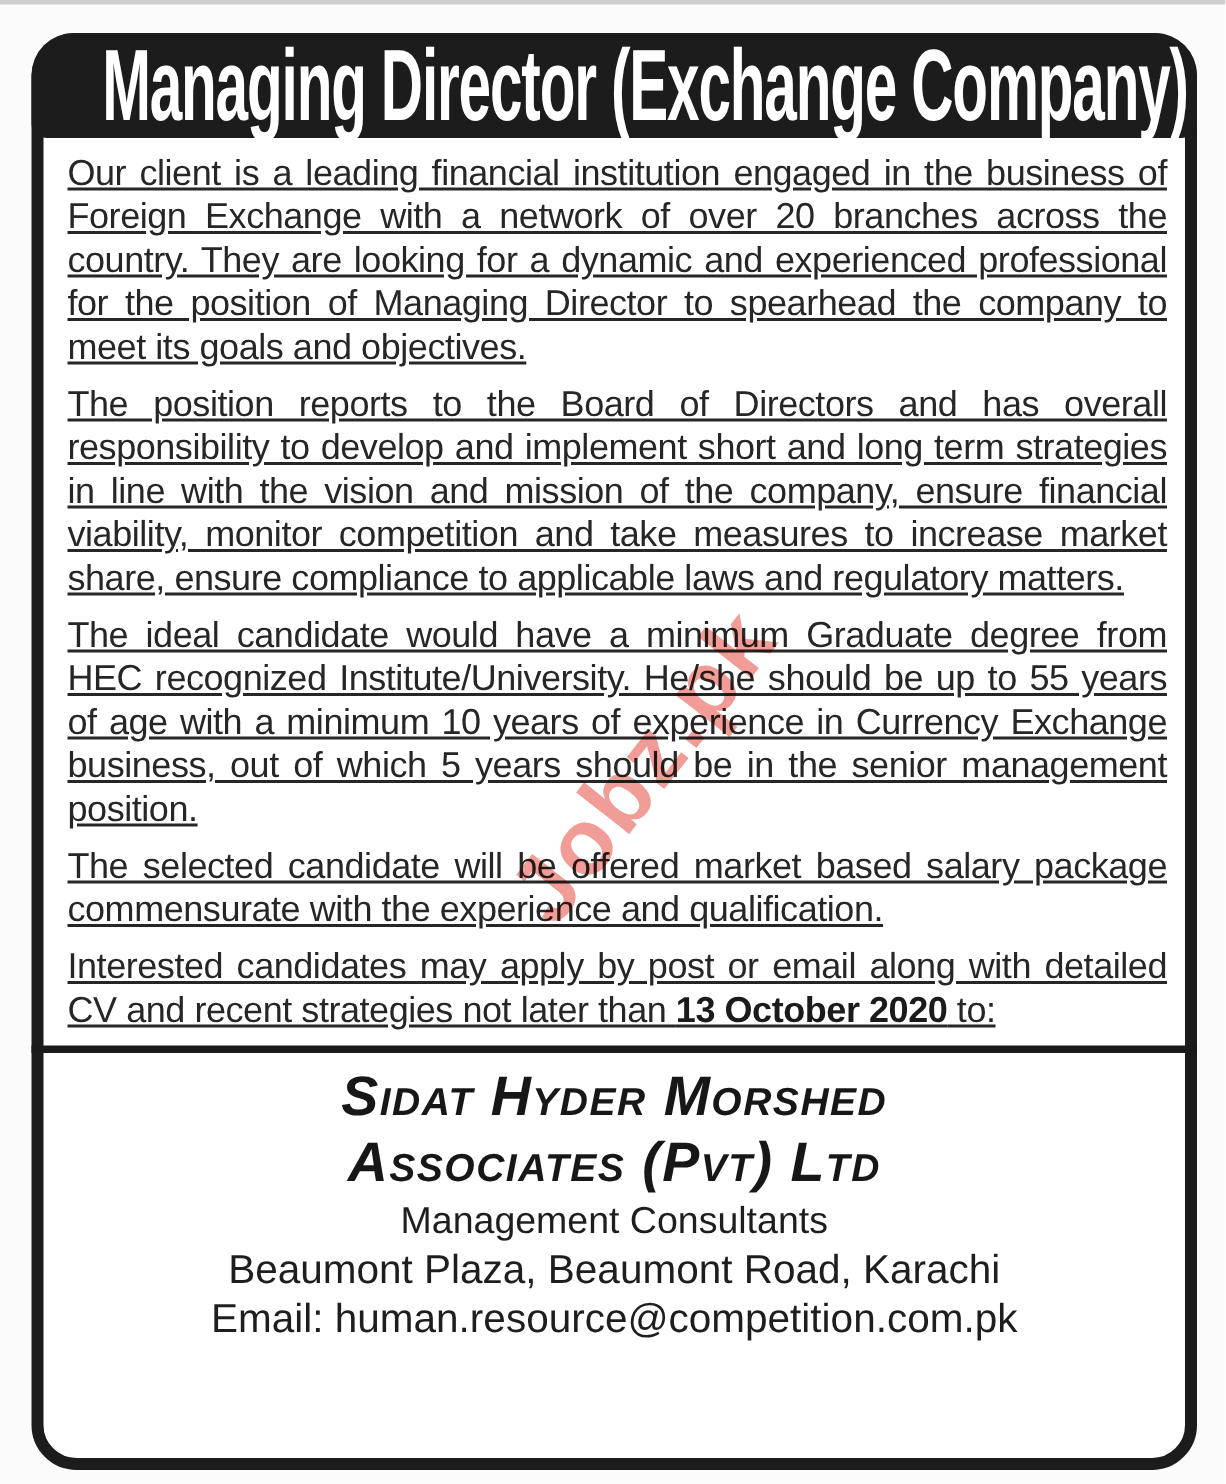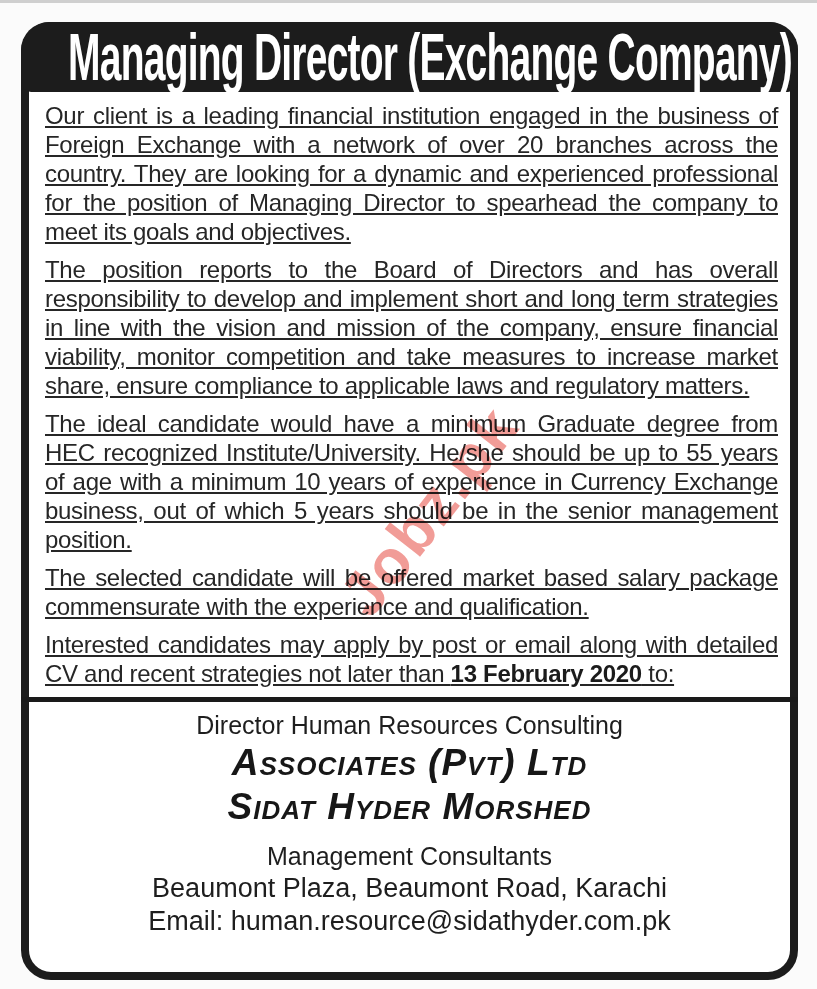--- a/index.html
+++ b/index.html
@@ -68,21 +68,21 @@
   .contact-title { font-size: 25px; line-height: 32px; }
   .company-name {
     font-size: 37px;
     line-height: 44px;
     font-weight: bold;
     font-style: italic;
     font-variant: small-caps;
     letter-spacing: 1px;
     color: #171717;
   }
-  .tagline { font-size: 25px; line-height: 31px; margin-top: 12px; }
+  .tagline { font-size: 25px; line-height: 31px; margin-top: 2px; }
   .address { font-size: 27px; line-height: 33px; text-align: center; }
   .email   { font-size: 27px; line-height: 33px; }
   .watermark {
     position: absolute;
     left: 150px; top: 445px;
     width: 500px;
     text-align: center;
     transform: rotate(-52deg);
     transform-origin: center center;
     font-size: 62px;
@@ -104,29 +104,28 @@
 
   <div class="title-bar">
     <span class="title-text">Managing Director (Exchange Company)</span>
   </div>
 
   <div class="ad-body">
     <p>Our client is a leading financial institution engaged in the business of Foreign Exchange with a network of over 20 branches across the country. They are looking for a dynamic and experienced professional for the position of Managing Director to spearhead the company to meet its goals and objectives.</p>
     <p>The position reports to the Board of Directors and has overall responsibility to develop and implement short and long term strategies in line with the vision and mission of the company, ensure financial viability, monitor competition and take measures to increase market share, ensure compliance to applicable laws and regulatory matters.</p>
     <p>The ideal candidate would have a minimum Graduate degree from HEC recognized Institute/University. He/she should be up to 55 years of age with a minimum 10 years of experience in Currency Exchange business, out of which 5 years should be in the senior management position.</p>
     <p>The selected candidate will be offered market based salary package commensurate with the experience and qualification.</p>
-    <p><span>Interested candidates may apply by post or email along with detailed CV and recent strategies not later than </span><b>13 February 2020</b><span> to:</span></p>
+    <p><span>Interested candidates may apply by post or email along with detailed CV and recent strategies not later than </span><b>13 October 2020</b><span> to:</span></p>
   </div>
 
   <div class="divider"></div>
 
   <div class="footer">
-    <div class="contact-title">Director Human Resources Consulting</div>
+    <div class="company-name">Sidat Hyder Morshed</div>
     <div class="company-name">Associates (Pvt) Ltd</div>
-    <div class="company-name">Sidat Hyder Morshed</div>
     <div class="tagline">Management Consultants</div>
     <div class="address">Beaumont Plaza, Beaumont Road, Karachi</div>
-    <div class="email">Email: human.resource@sidathyder.com.pk</div>
+    <div class="email">Email: human.resource@competition.com.pk</div>
   </div>
 
   <div class="watermark">Jobz.pk</div>
 
 </div>
 
 </body></html>

